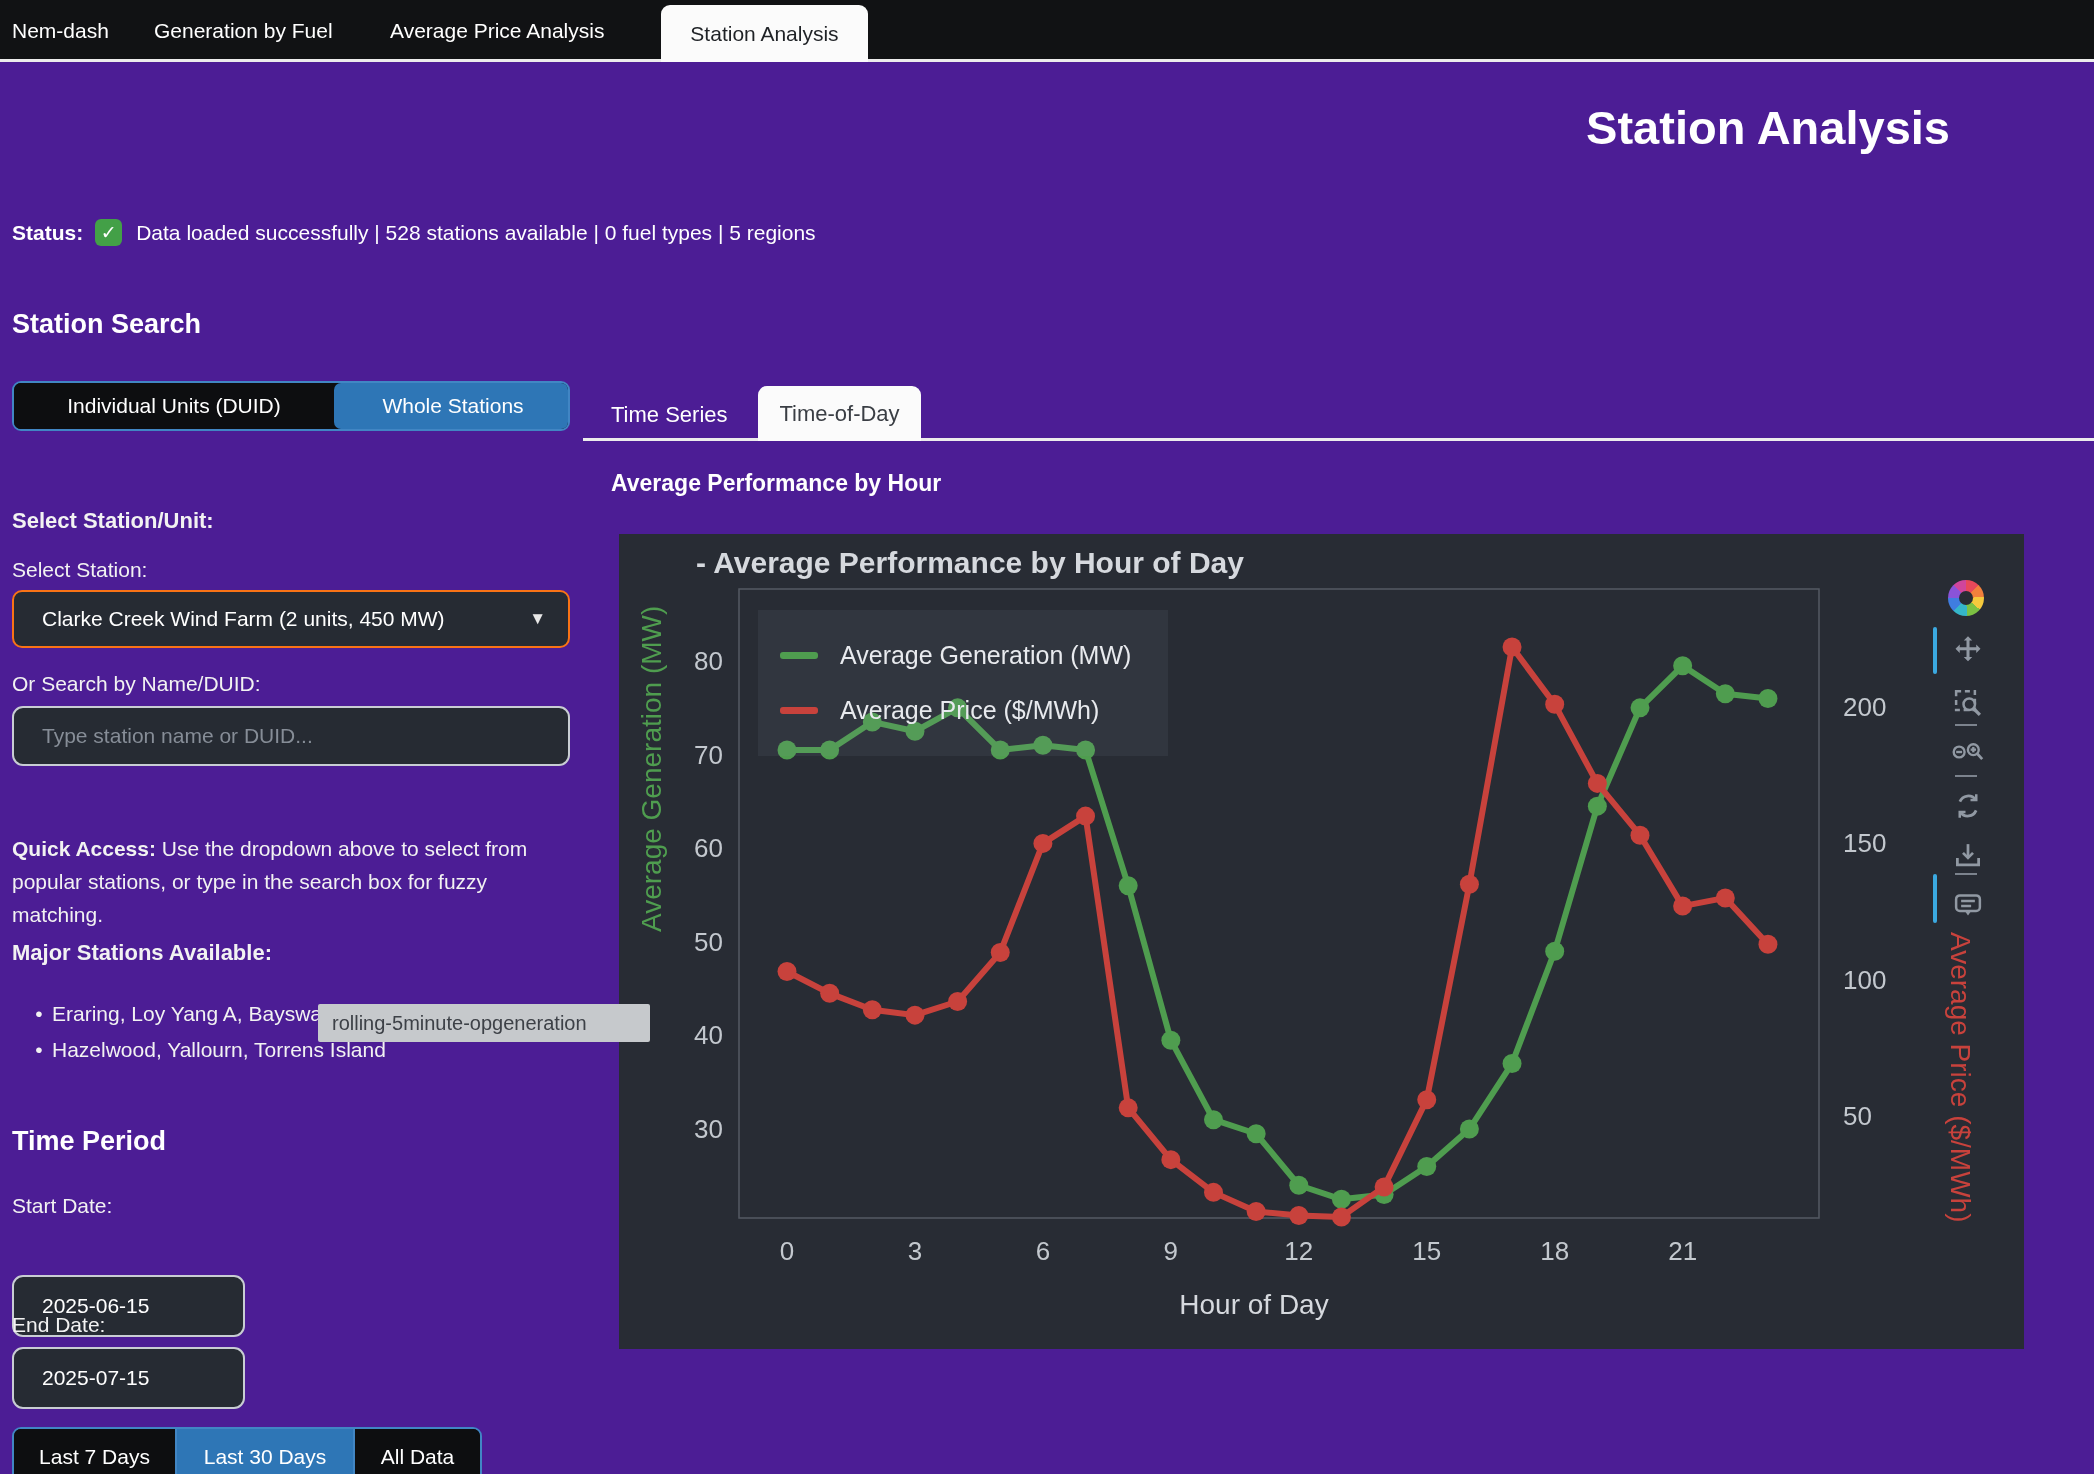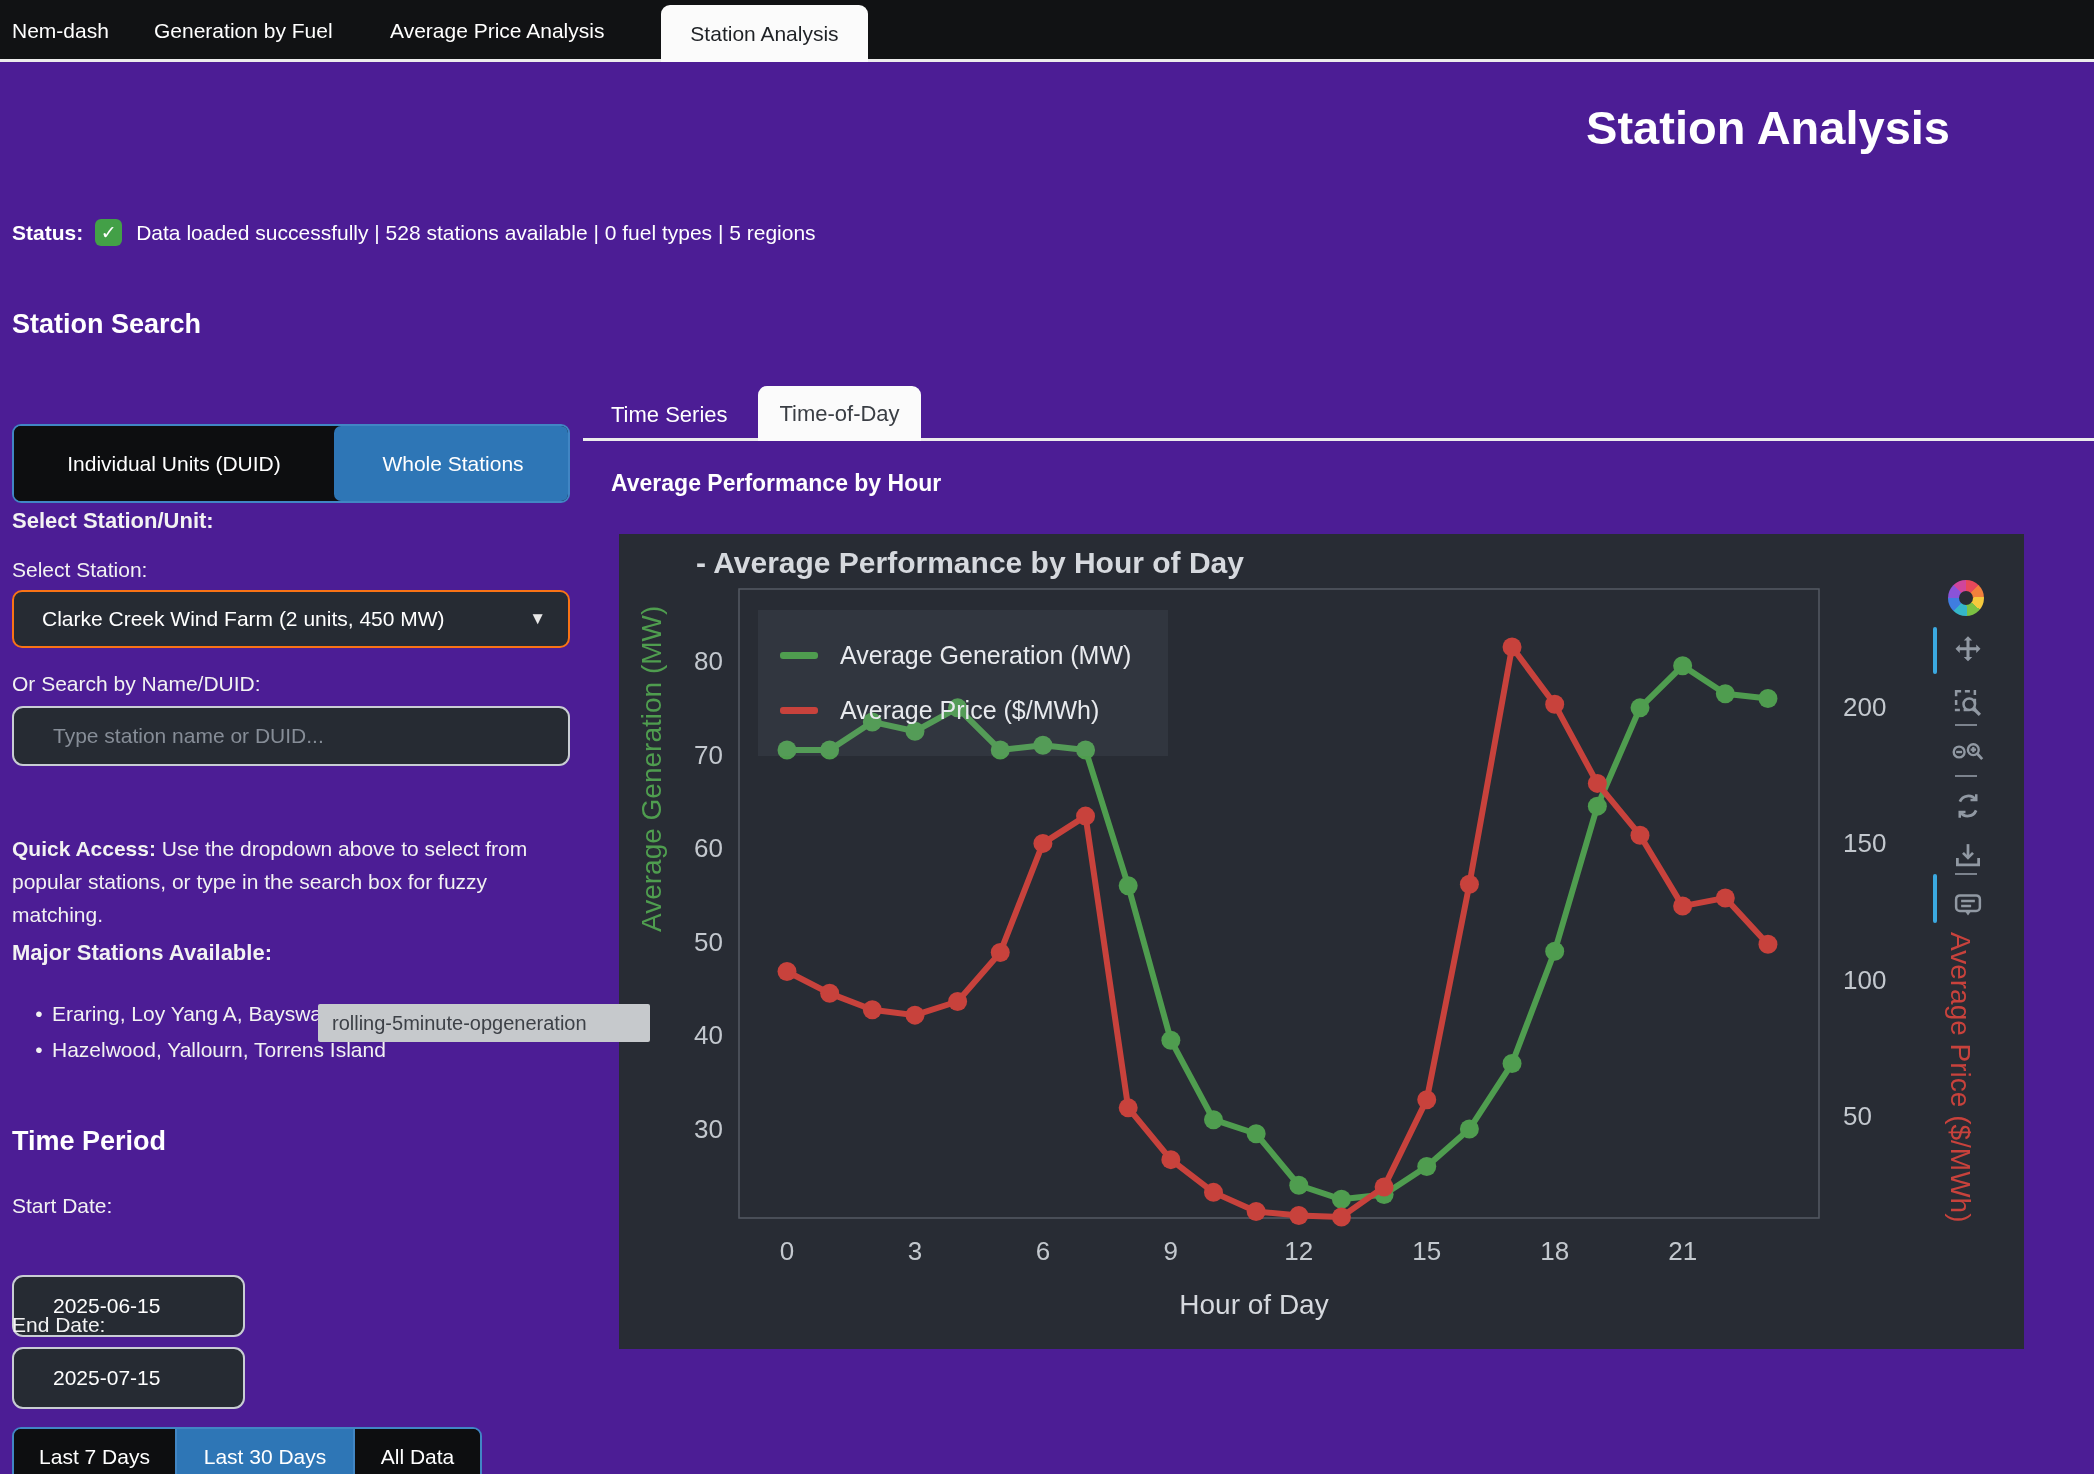--- a/index.html
+++ b/index.html
@@ -18,31 +18,31 @@
   .page-heading{top:100px;right:144px;font-size:47px;font-weight:bold;color:#fff;}
   .status-row{left:12px;top:219px;display:flex;align-items:center;font-size:21px;}
   .status-label{font-weight:bold;margin-right:12px;}
   .check-badge{width:27px;height:27px;border-radius:6px;background:#43a047;color:#fff;display:inline-flex;
     align-items:center;justify-content:center;font-size:19px;font-weight:bold;margin-right:14px;}
 
   
   .side-h1{left:12px;font-size:27px;font-weight:bold;}
   .side-label{left:12px;font-size:21px;color:#f2f2f2;}
   .side-label-b{left:12px;font-size:22px;font-weight:bold;color:#f2f2f2;}
-  .toggle-group{left:12px;top:381px;width:558px;height:79px;border:2px solid #4186c4;border-radius:9px;
-    display:flex;overflow:hidden;box-sizing:border-box;background:#0d0e10;margin-top:43px;}
+  .toggle-group{left:12px;top:381px;width:558px;height:50px;border:2px solid #4186c4;border-radius:9px;
+    display:flex;overflow:hidden;box-sizing:border-box;background:#0d0e10;}
   .toggle-seg{flex:0 0 auto;display:flex;align-items:center;justify-content:center;font-size:21px;color:#fff;cursor:pointer;}
   .seg-left{width:320px;background:#0d0e10;}
   .seg-right{width:238px;background:#2e76b6;border-radius:7px;}
   .dropdown{left:12px;top:590px;width:558px;height:58px;background:#262b33;border:2px solid #f97316;border-radius:10px;
     box-sizing:border-box;display:flex;align-items:center;font-size:21px;color:#fff;}
   .dropdown .val{margin-left:28px;flex:1;}
   .dropdown .caret{margin-right:22px;font-size:17px;color:#e8e8e8;}
   .text-input{background:#262b33;border:2px solid #c8cdd3;border-radius:11px;box-sizing:border-box;
-    color:#fff;font-size:21px;padding-left:39px;font-family:"Liberation Sans","DejaVu Sans",sans-serif;outline:none;}
+    color:#fff;font-size:21px;padding-left:28px;font-family:"Liberation Sans","DejaVu Sans",sans-serif;outline:none;}
   .text-input::placeholder{color:#868d97;}
   #search-input{left:12px;top:706px;width:558px;height:60px;}
   .para{left:12px;top:832px;width:560px;font-size:21px;line-height:33px;color:#f2f2f2;}
   .bullets{left:12px;top:996px;width:560px;}
   .bullet-row{display:flex;font-size:21px;color:#f2f2f2;line-height:36px;}
   .bullet-dot{width:26px;text-align:center;margin-left:14px;}
   .tooltip{left:318px;top:1004px;width:332px;height:38px;background:#c6c9cc;color:#3d4147;font-size:20px;
     display:flex;align-items:center;padding-left:14px;box-sizing:border-box;border-radius:2px;z-index:5;}
   #start-date{left:12px;top:1275px;width:233px;height:62px;}
   #end-date{left:12px;top:1347px;width:233px;height:62px;}

